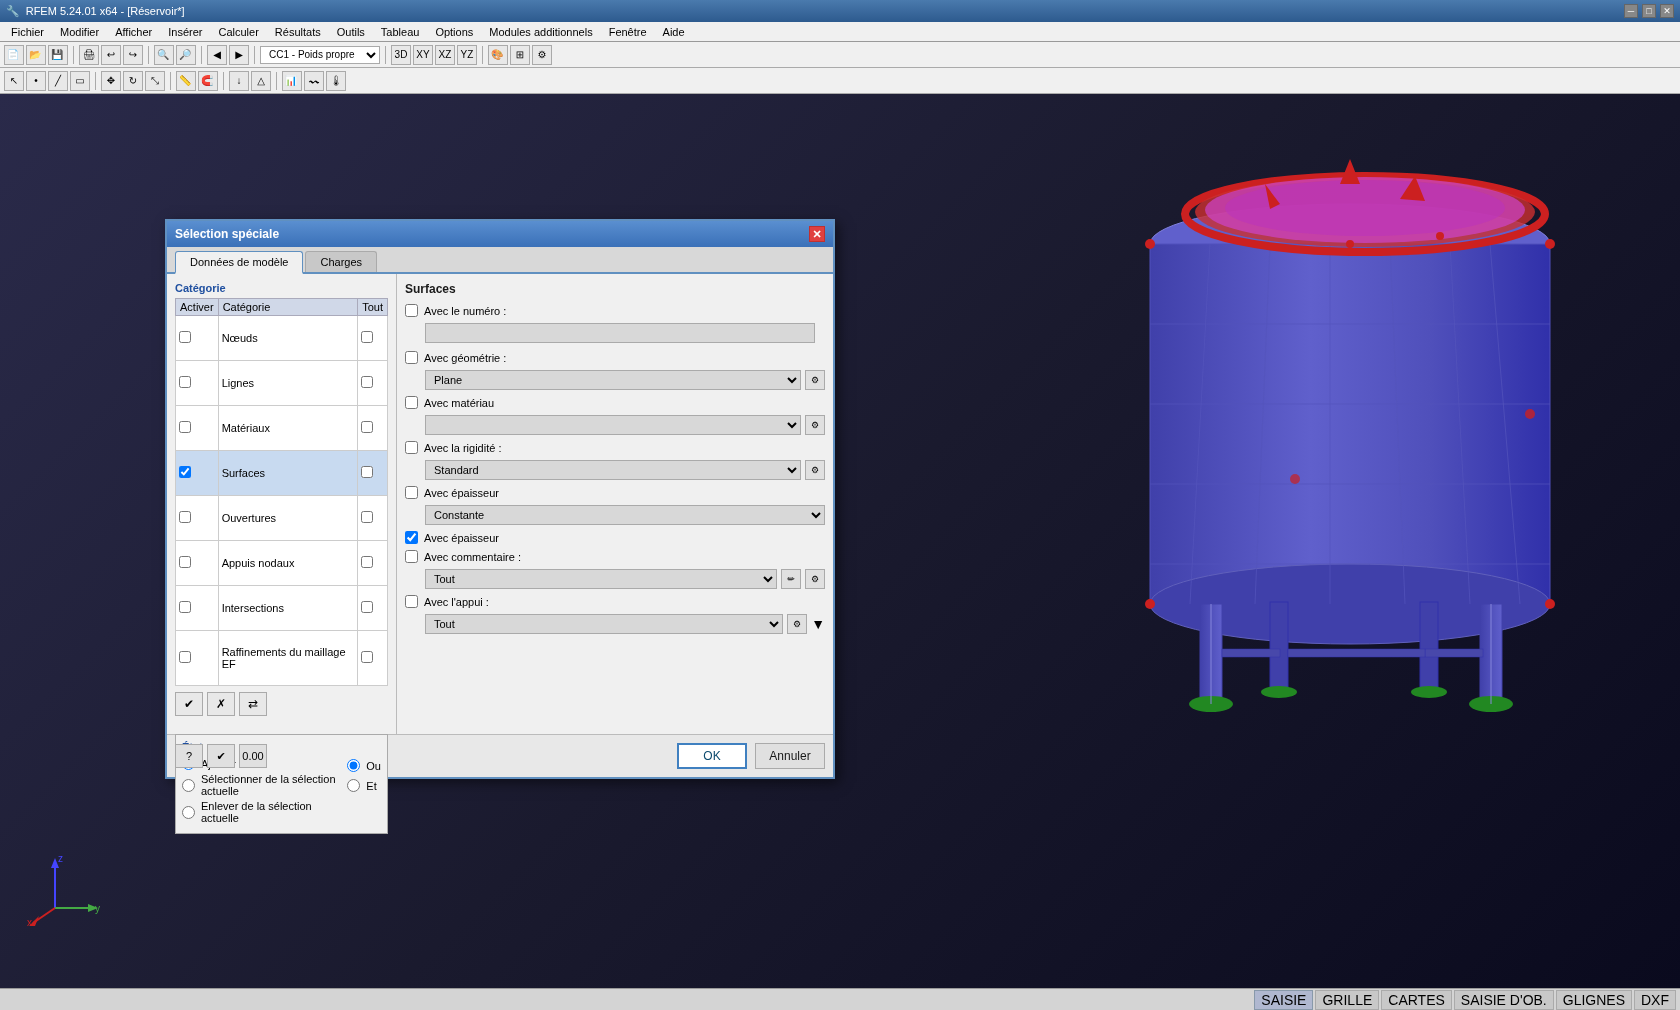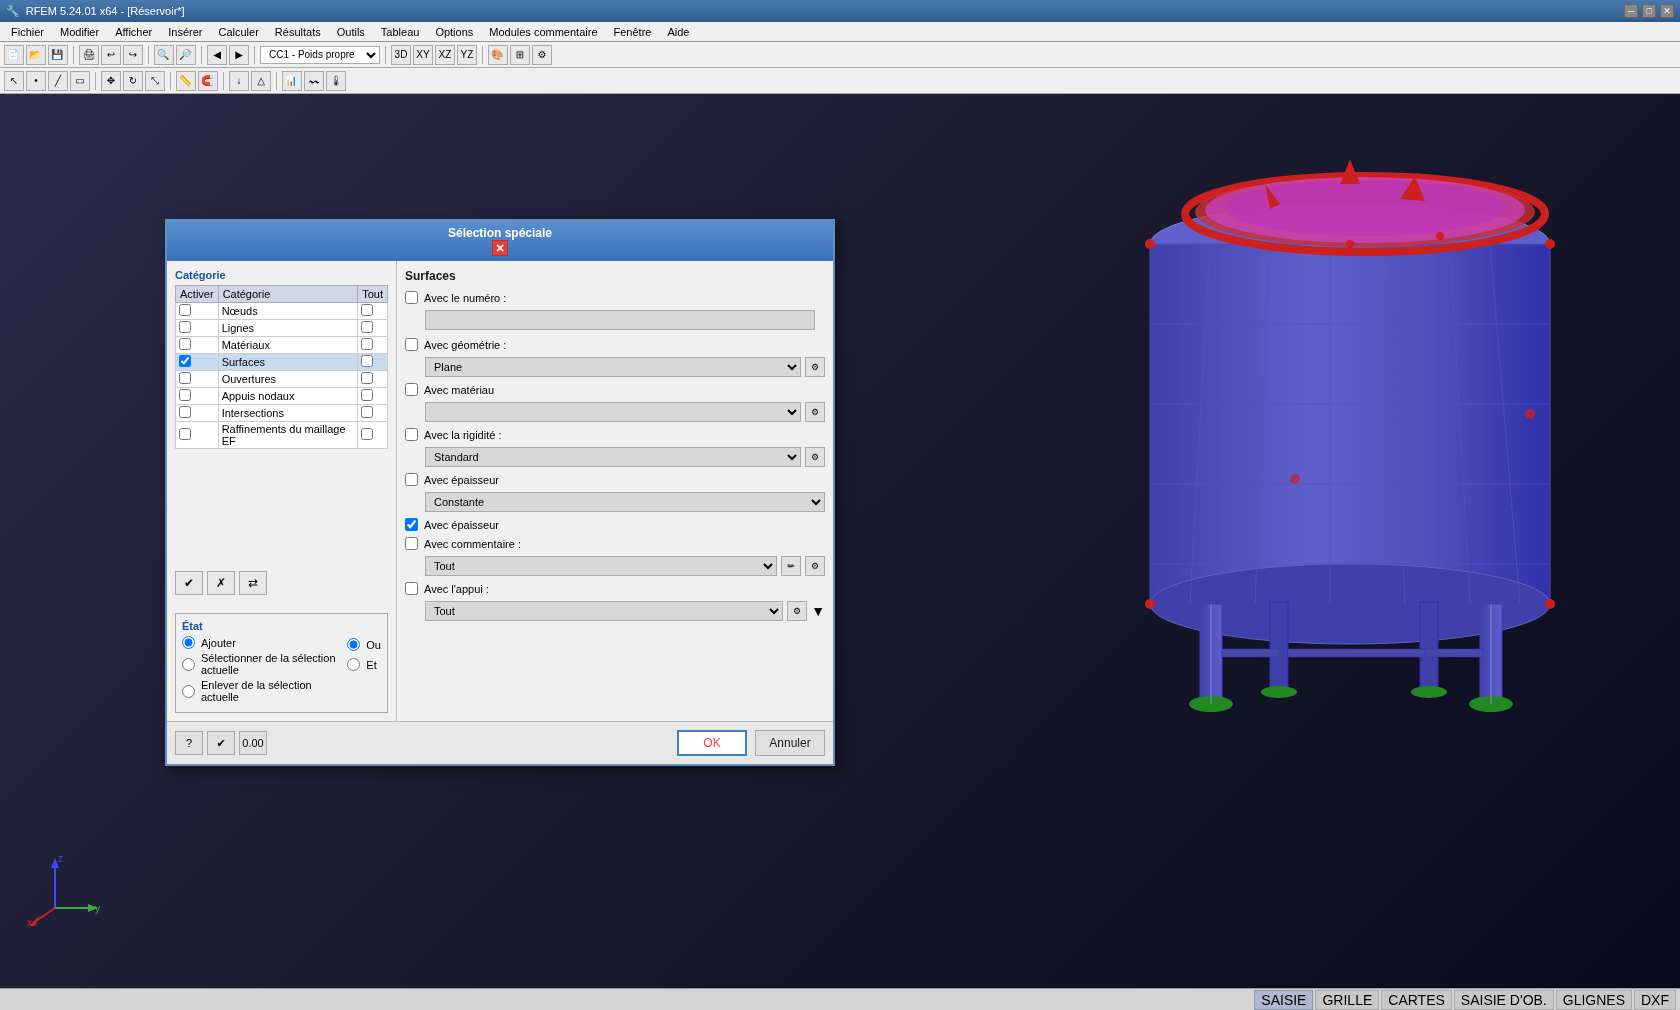--- a/index.html
+++ b/index.html
@@ -152,21 +152,20 @@
     }
     .dialog-titlebar {
       background: linear-gradient(to bottom, #5a8fd0, #3a70b8);
       color: white;
       padding: 5px 8px;
       display: flex;
       align-items: center;
       justify-content: space-between;
       font-size: 12px;
       font-weight: bold;
-      flex-direction: column;
     }
     .dialog-close {
       width: 16px; height: 16px;
       background: #e04040;
       border: 1px solid #c03030;
       color: white;
       font-size: 11px;
       cursor: pointer;
       display: flex; align-items: center; justify-content: center;
     }
@@ -225,21 +224,21 @@
     }
     .cat-table th {
       background: #d0d8e8;
       border: 1px solid #aab;
       padding: 2px 4px;
       text-align: left;
       font-weight: normal;
     }
     .cat-table td {
       border: 1px solid #ccc;
-      padding: 1px 3px;
+      padding: 15px 3px;
       background: white;
     }
     .cat-checkbox {
       width: 12px; height: 12px;
       cursor: pointer;
     }
     .cat-row-selected td { background: #c8daf0 !important; }
 
     
     .panel-buttons {
@@ -387,21 +386,21 @@
       border: 1px solid #aaa;
       cursor: pointer;
       display: flex; align-items: center; justify-content: center;
       font-size: 11px;
     }
     .footer-right { display: flex; gap: 8px; }
     .footer-ok {
       width: 70px; height: 26px;
       background: white;
       border: 2px solid #4080c0;
-      color: #ef4444;
+      color: #0c4a6e;
       font-size: 12px;
       cursor: pointer;
       display: flex; align-items: center; justify-content: center;
     }
     .footer-cancel {
       width: 70px; height: 26px;
       background: #e0e0e0;
       border: 1px solid #aaa;
       color: #1a1a1a;
       font-size: 12px;
@@ -440,21 +439,21 @@
 <div class="menu-bar">
   <div class="menu-item">Fichier</div>
   <div class="menu-item">Modifier</div>
   <div class="menu-item">Afficher</div>
   <div class="menu-item">Insérer</div>
   <div class="menu-item">Calculer</div>
   <div class="menu-item">Résultats</div>
   <div class="menu-item">Outils</div>
   <div class="menu-item">Tableau</div>
   <div class="menu-item">Options</div>
-  <div class="menu-item">Modules commentaire</div>
+  <div class="menu-item">Modules additionnels</div>
   <div class="menu-item">Fenêtre</div>
   <div class="menu-item">Aide</div>
 </div>
 
 <div class="toolbar">
   <div class="tb-btn">📄</div>
   <div class="tb-btn">📂</div>
   <div class="tb-btn">💾</div>
   <div class="tb-sep"></div>
   <div class="tb-btn">🖨</div>
@@ -593,20 +592,24 @@
       <polygon points="4,78 14,68 10,78" fill="#cc2020"></polygon>
       <text x="2" y="78" font-size="10" fill="#cc2020">x</text>
     </svg>
 
     <div class="dialog">
       <div class="dialog-titlebar">
         <span>Sélection spéciale</span>
         <div class="dialog-close">✕</div>
       </div>
 
+      <div class="dialog-tabs">
+        <div class="dialog-tab active">Données de modèle</div>
+        <div class="dialog-tab">Charges</div>
+      </div>
 
       <div class="dialog-body">
 
         <div class="left-panel">
           <div class="panel-title">Catégorie</div>
 
           <table class="cat-table">
             <thead>
               <tr>
                 <th>Activer</th>

